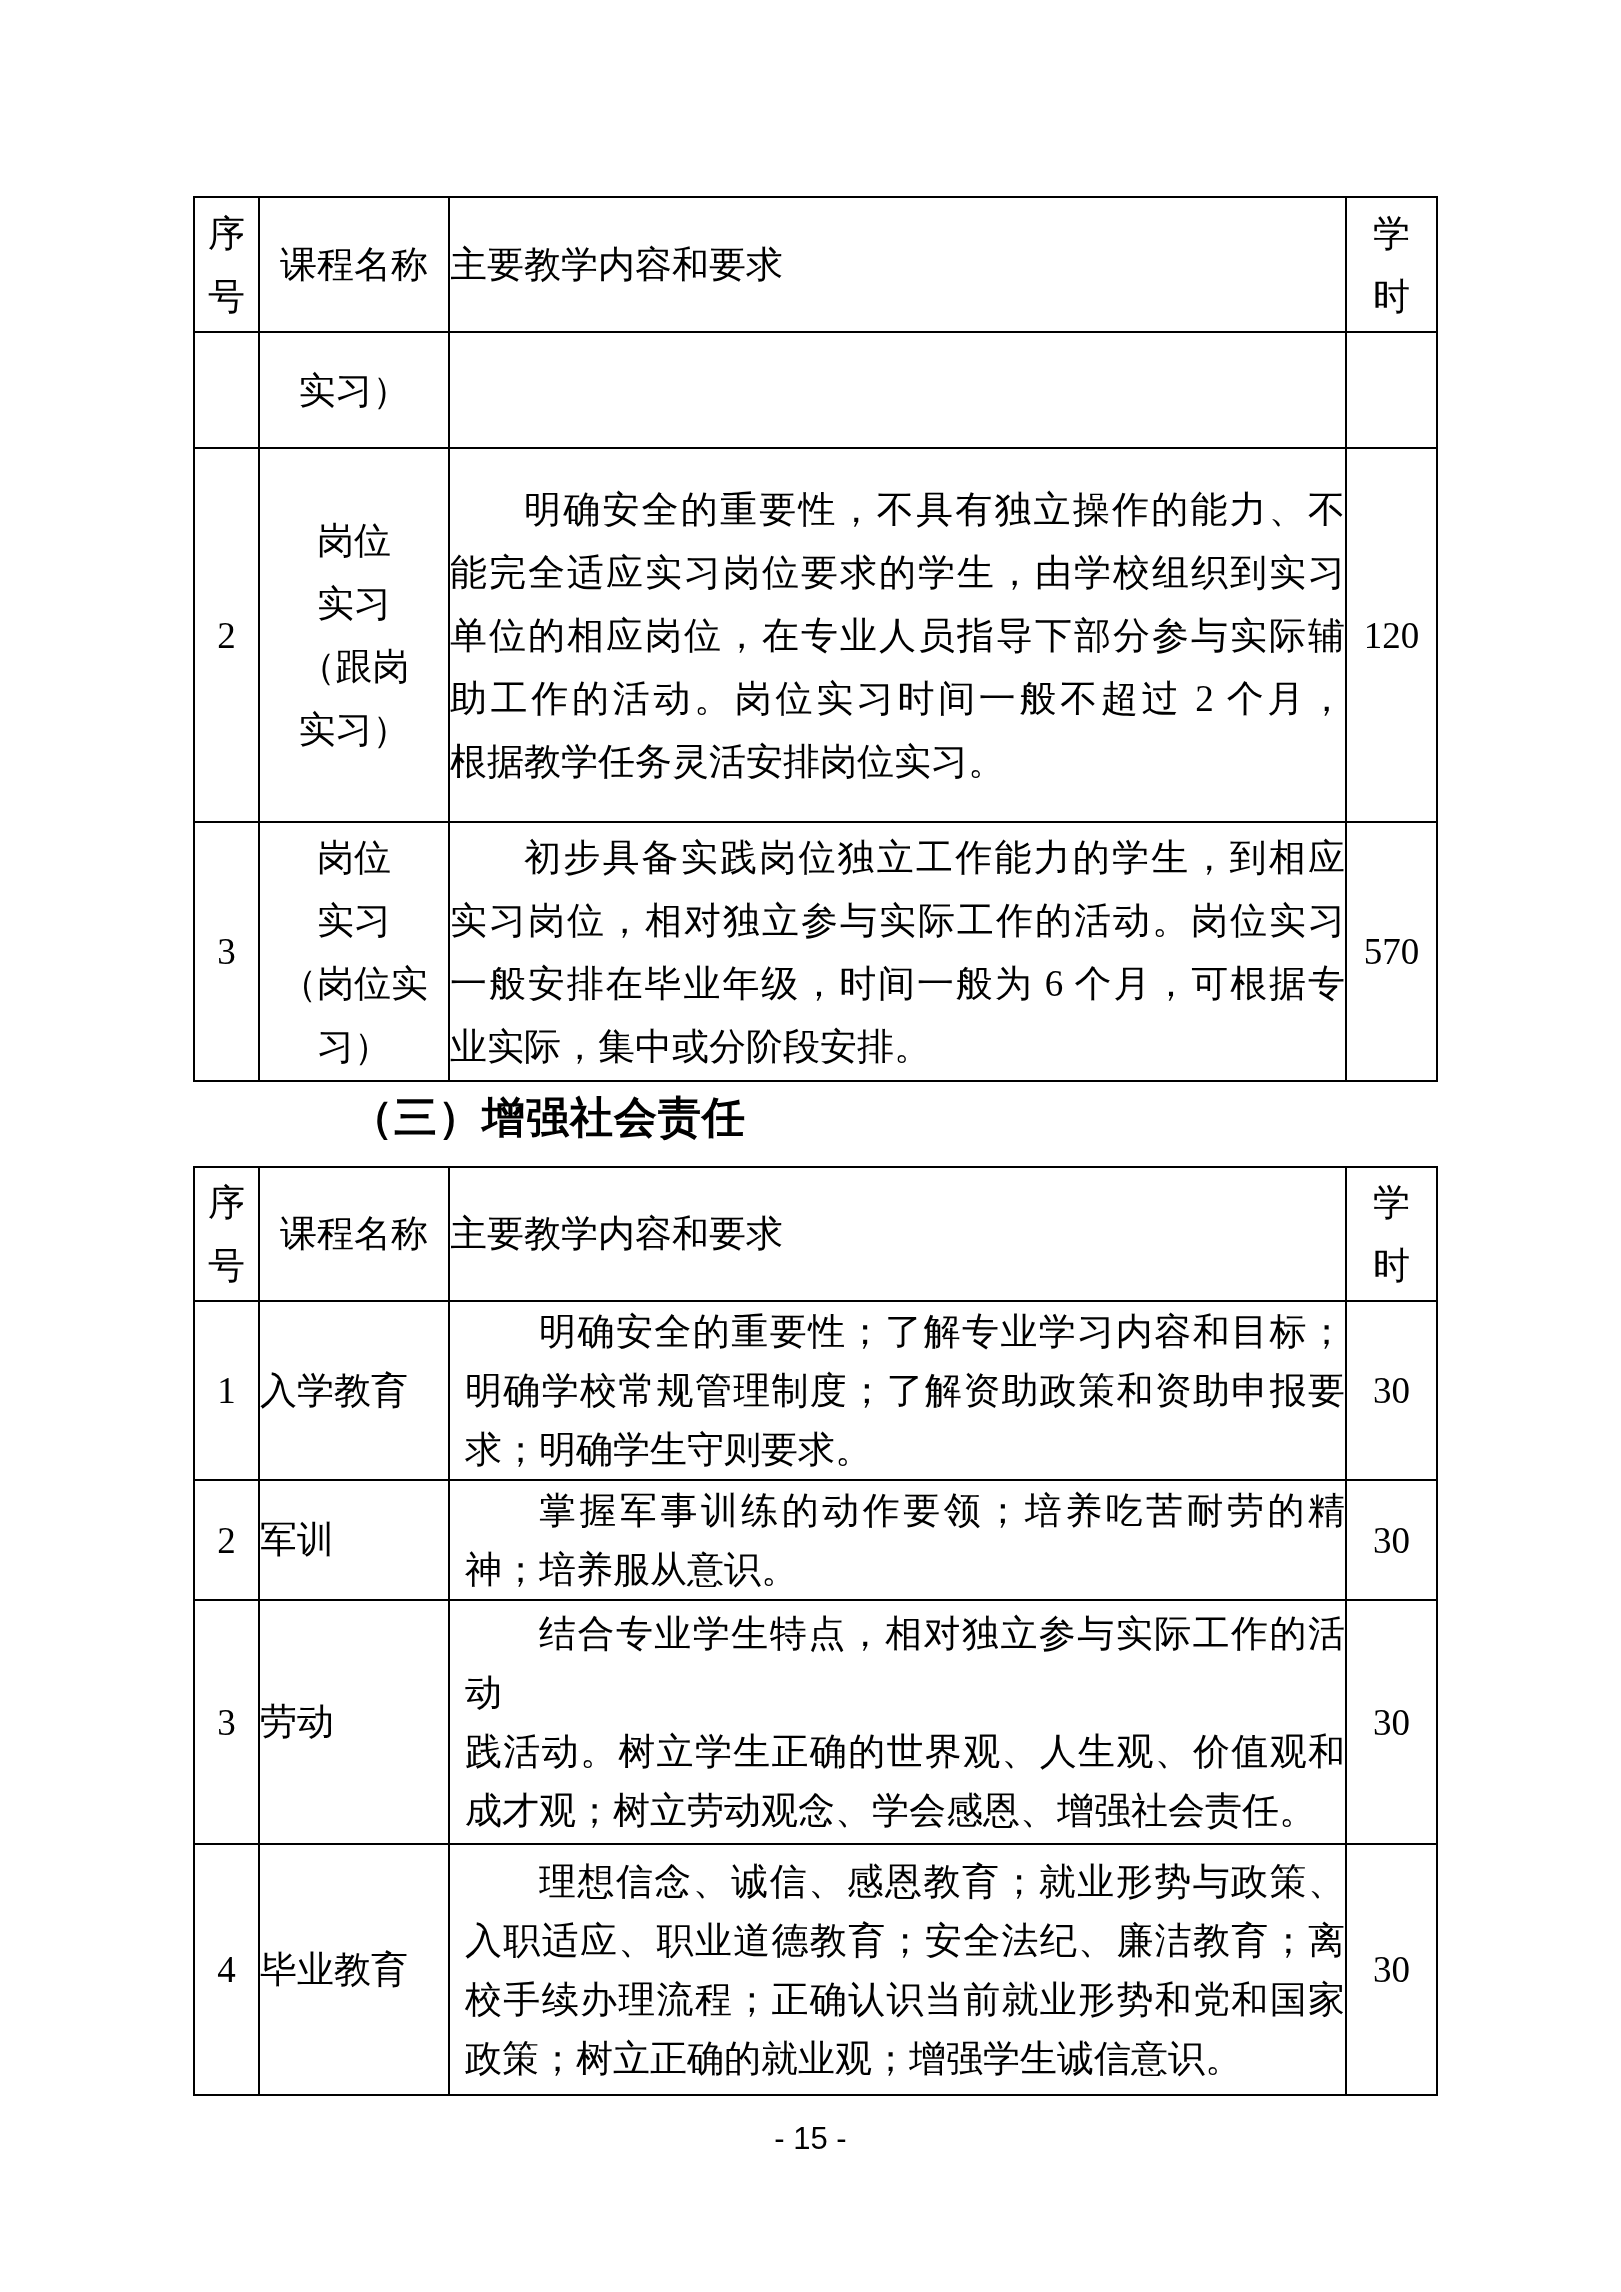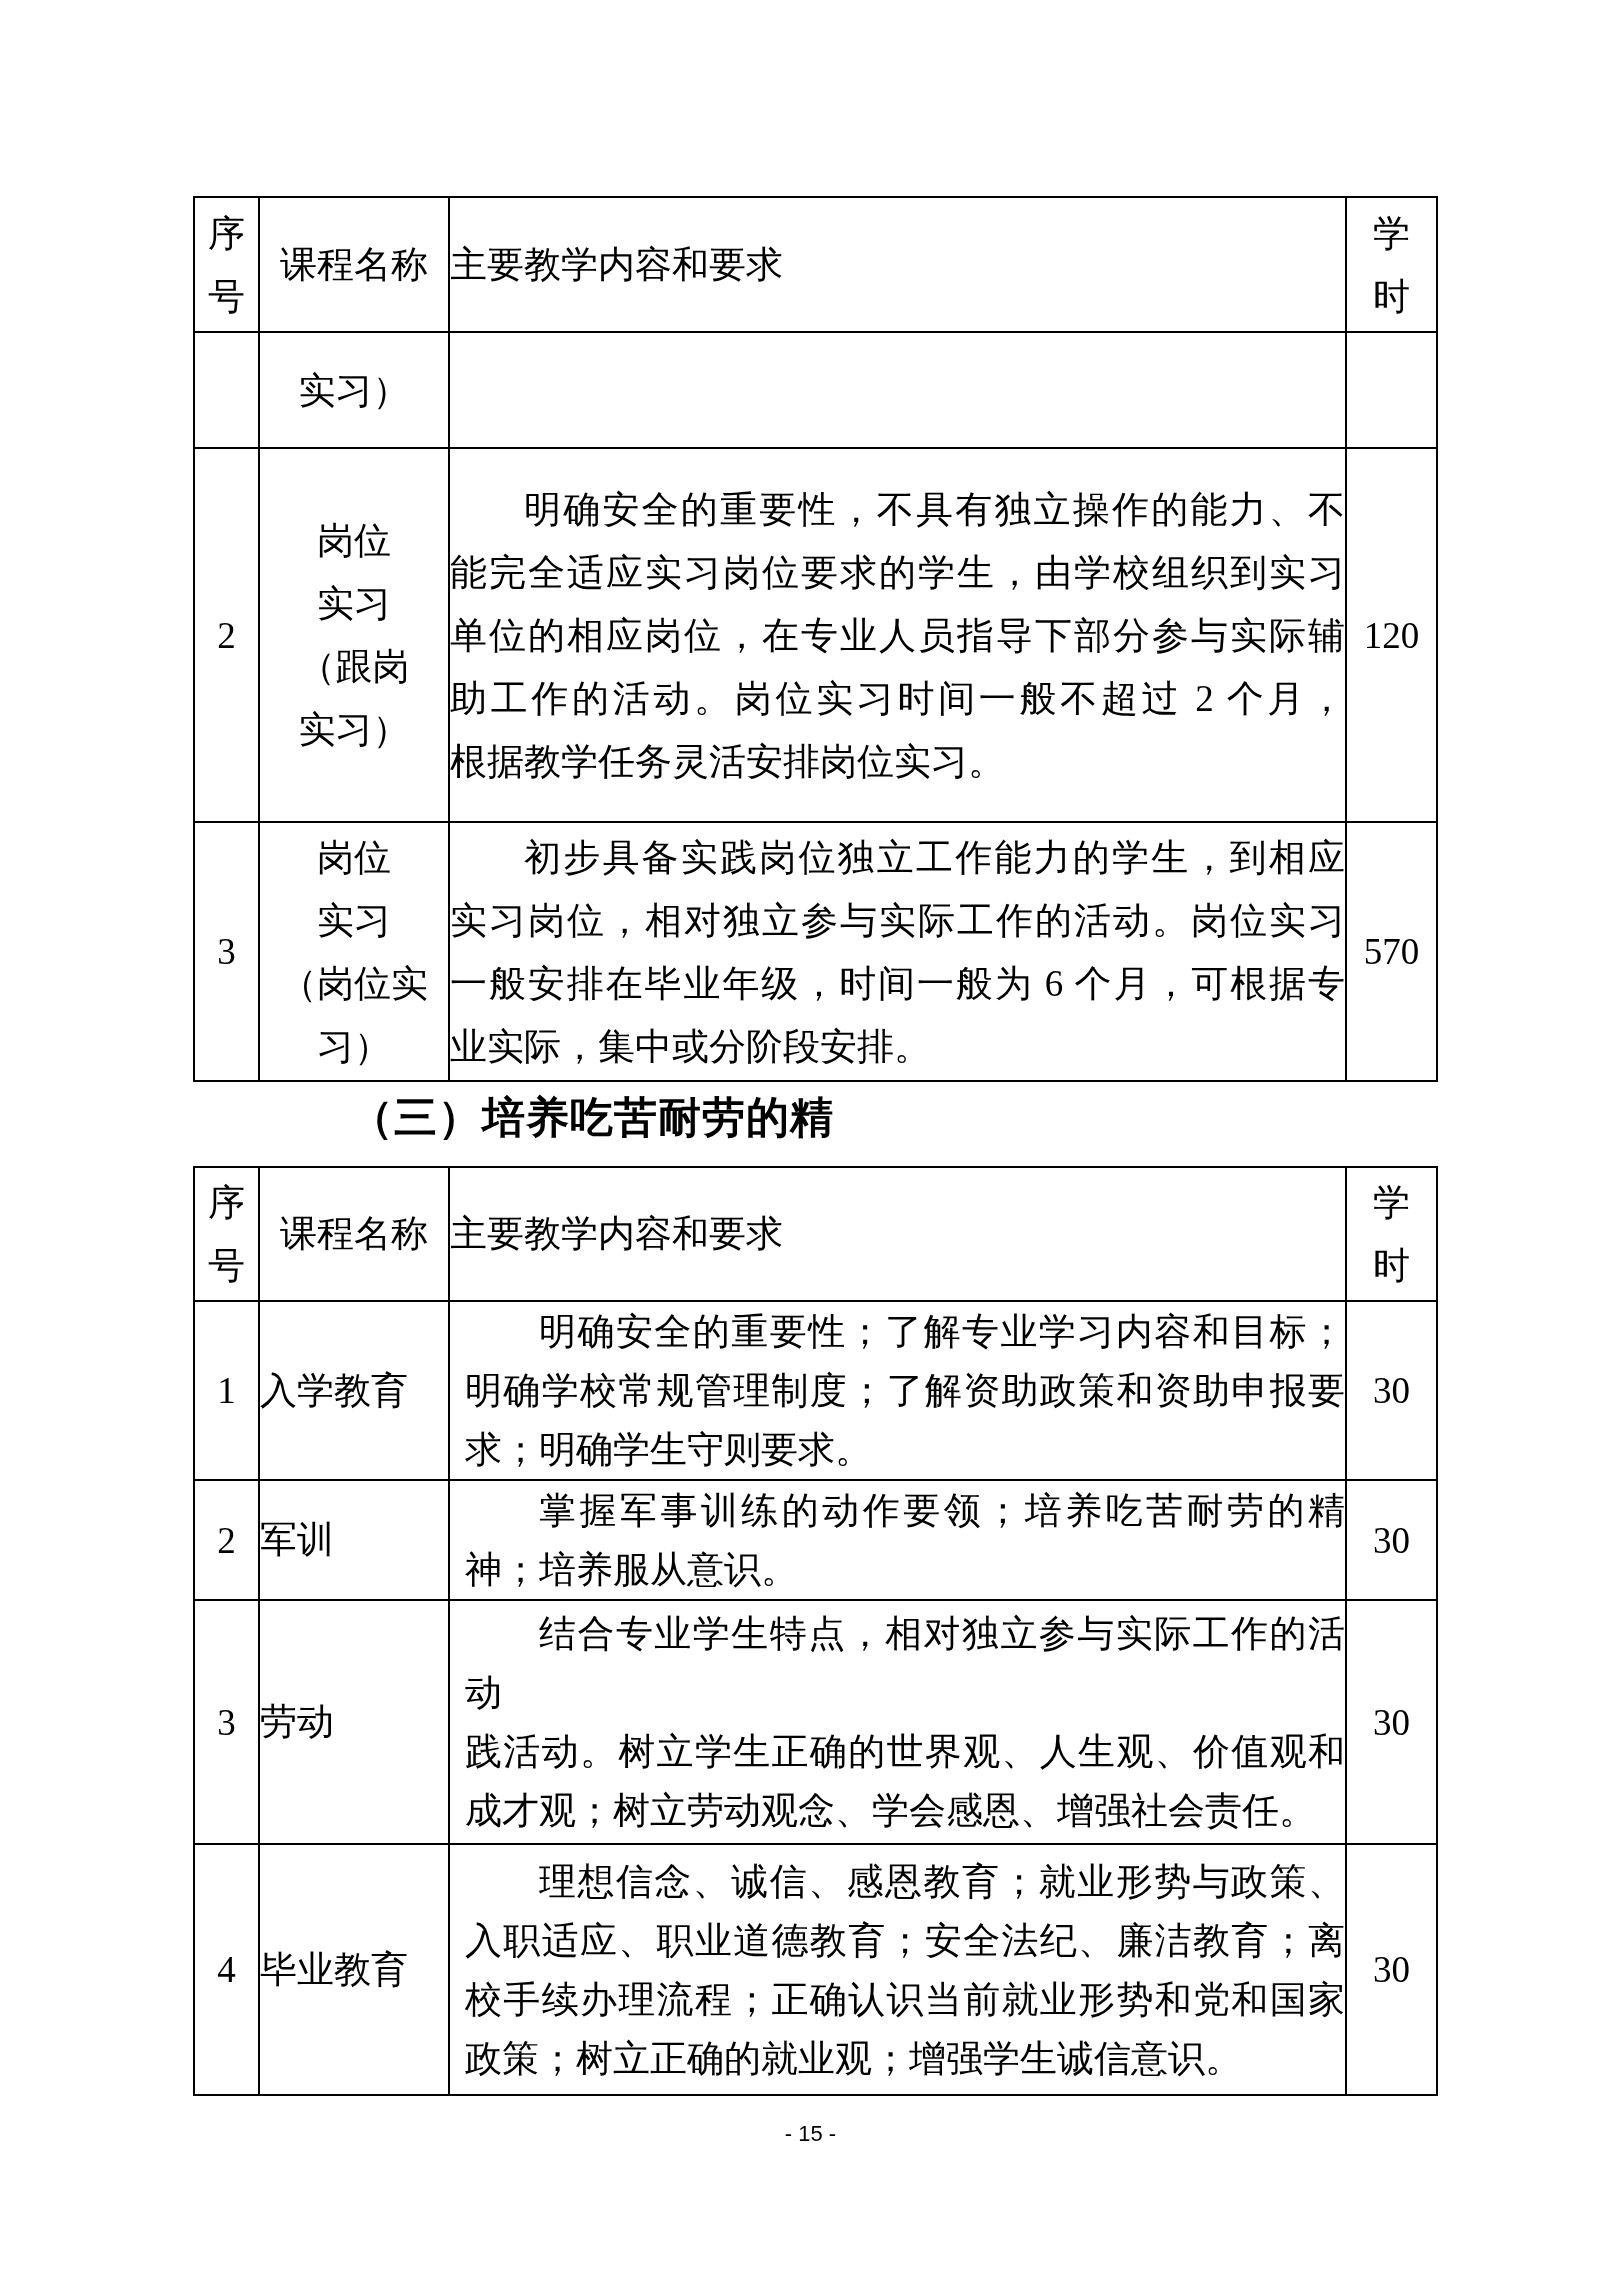--- a/index.html
+++ b/index.html
@@ -51,21 +51,21 @@
     font-weight:bold;
     line-height:63px;
     letter-spacing:1px;
   }
   .page-number{
     position:absolute;
     left:0;top:2121px;
     width:100%;
     text-align:center;
     font-family:"Liberation Sans","DejaVu Sans",sans-serif;
-    font-size:22px;
+    font-size:31px;
   }
 </style>
 </head>
 <body>
 
 <div class="page">
 
   <table class="doc t1">
     <colgroup>
       <col style="width:65px">
@@ -126,21 +126,21 @@
           <div class="line first fill">初步具备实践岗位独立工作能力的学生，到相应</div>
           <div class="line fill">实习岗位，相对独立参与实际工作的活动。岗位实习</div>
           <div class="line fill">一般安排在毕业年级，时间一般为 6 个月，可根据专</div>
           <div class="line">业实际，集中或分阶段安排。</div>
         </td>
         <td class="c-hours">570</td>
       </tr>
     </tbody>
   </table>
 
-  <div class="section-heading">（三）培养吃苦耐劳的精</div>
+  <div class="section-heading">（三）增强社会责任</div>
 
   <table class="doc t2">
     <colgroup>
       <col style="width:65px">
         <col style="width:190px">
         <col style="width:897px">
         <col style="width:91px">
     </colgroup>
     <tbody>
       <tr style="height:134px">

